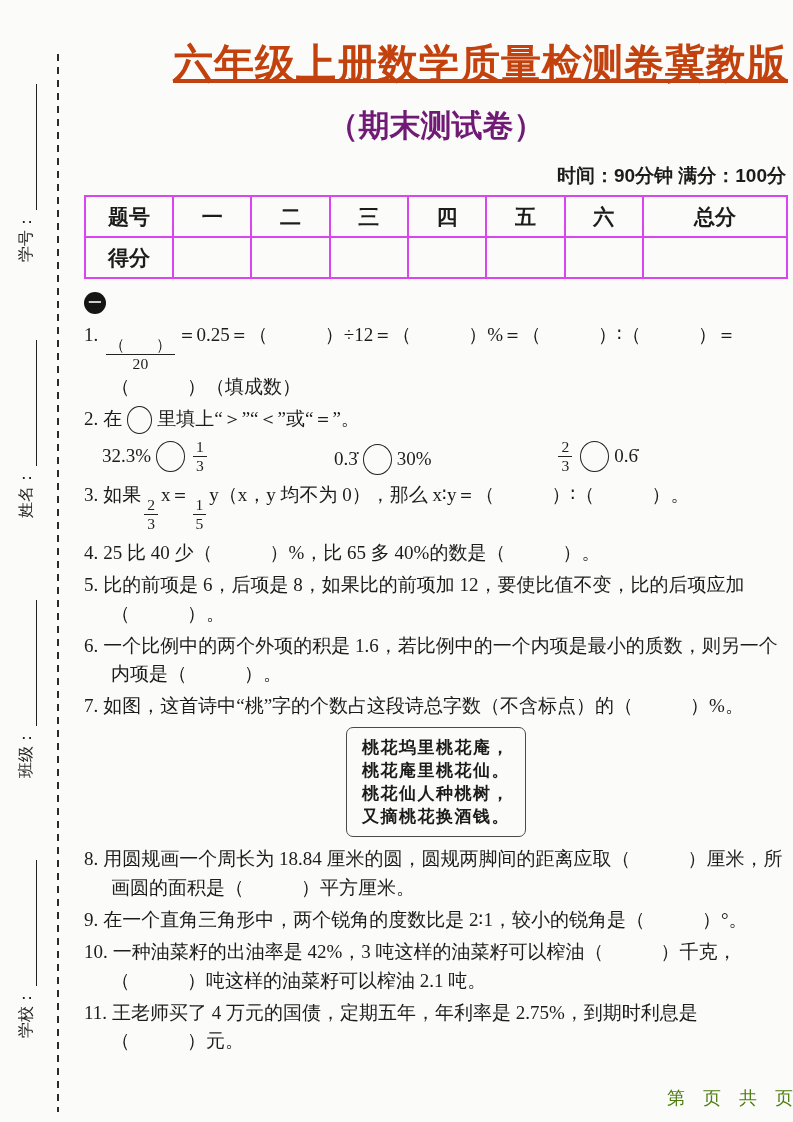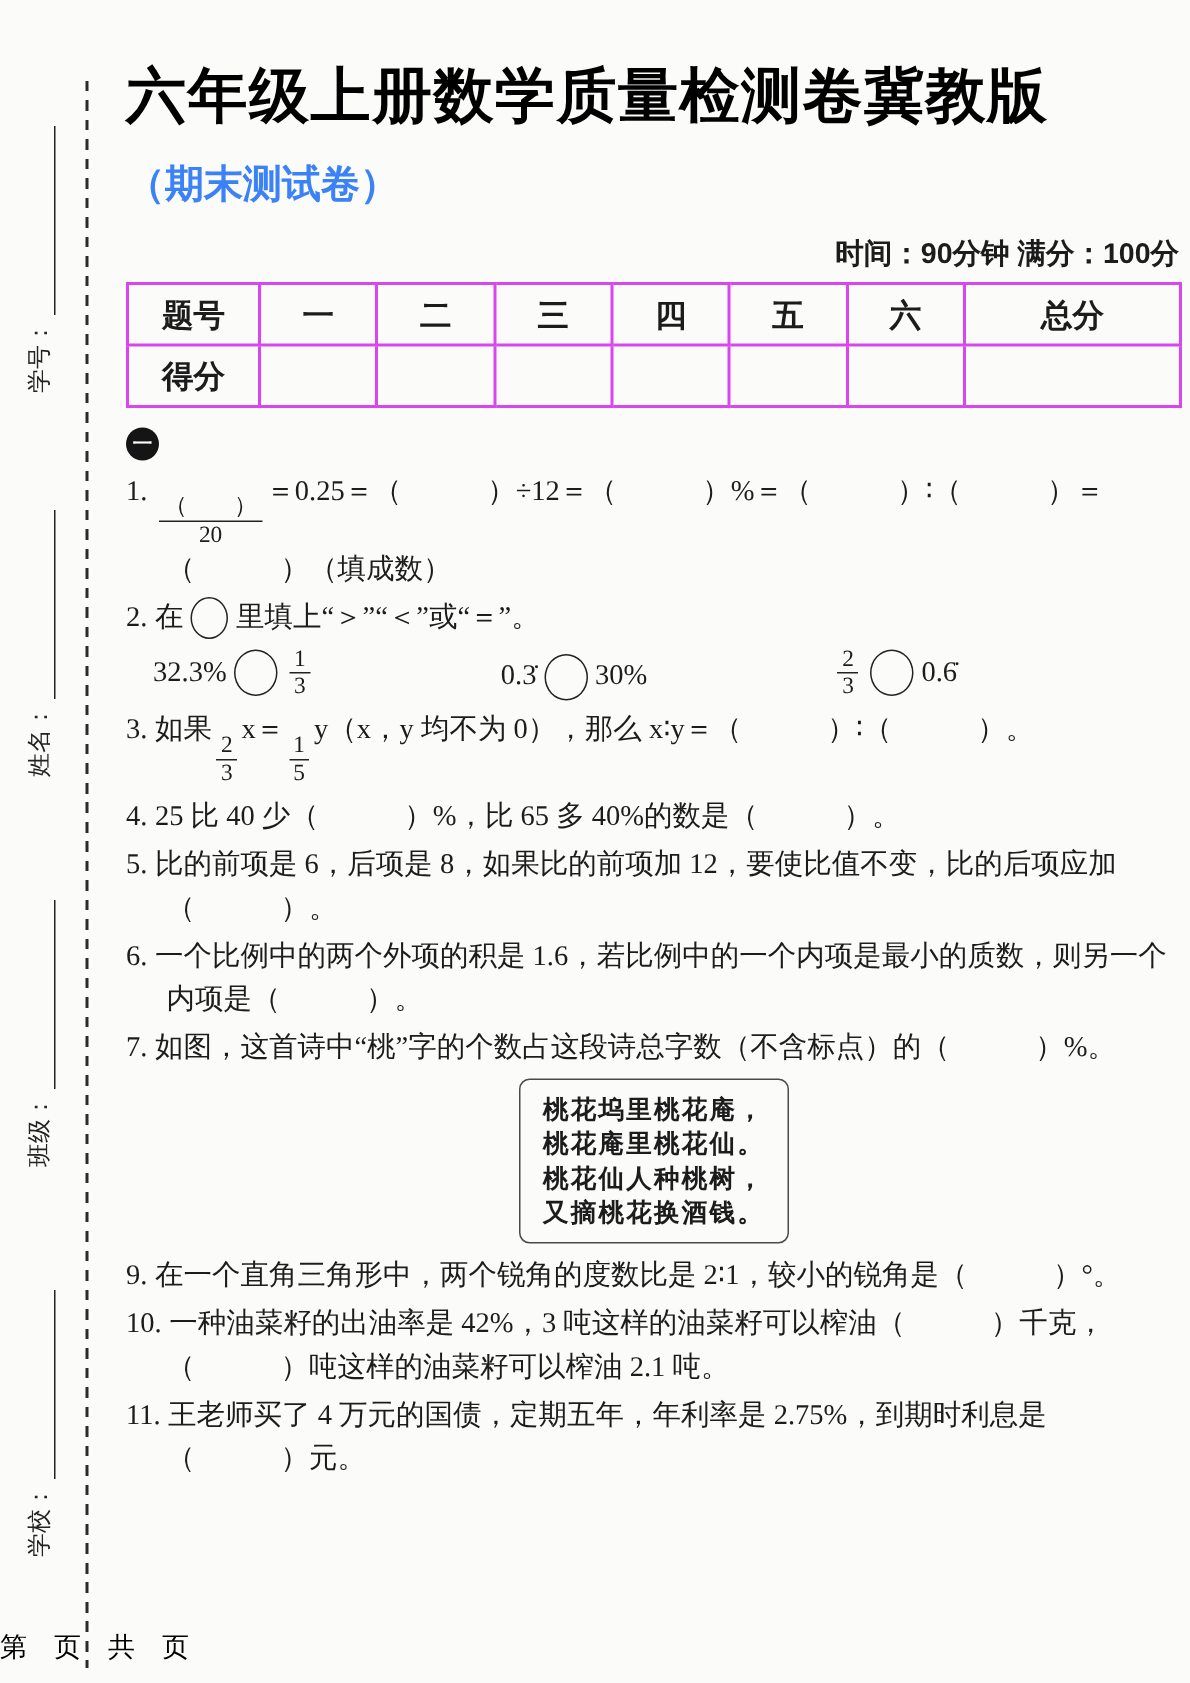--- a/index.html
+++ b/index.html
@@ -16,26 +16,26 @@
   .sb-field{
     position:absolute;left:16px;white-space:nowrap;
     transform:rotate(-90deg);transform-origin:left top;
     font-family:"Liberation Sans","DejaVu Sans",sans-serif;
     font-size:16px;color:#222;display:flex;align-items:flex-end;
   }
   .sb-line{display:inline-block;width:126px;height:15px;border-bottom:1.6px solid #222;margin-left:4px;}
   
   .main{position:absolute;left:84px;top:0;width:704px;}
   .title{
-    margin-top:36px;text-align:left;font-size:40px;font-weight:bold;letter-spacing:1px;
-    font-family:"Liberation Sans","DejaVu Sans",sans-serif;color:#000000;
+    margin-top:36px;text-align:right;font-size:40px;font-weight:bold;letter-spacing:1px;
+    font-family:"Liberation Sans","DejaVu Sans",sans-serif;color:#c2410c;text-decoration:underline;
   }
   .subtitle{
-    margin-top:14px;text-align:left;font-size:26px;font-weight:bold;
-    font-family:"Liberation Sans","DejaVu Sans",sans-serif;color:#3b82f6;
+    margin-top:14px;text-align:center;font-size:31px;font-weight:bold;
+    font-family:"Liberation Sans","DejaVu Sans",sans-serif;color:#701a75;
   }
   .meta{
     margin-top:16px;text-align:right;font-size:19px;font-weight:bold;padding-right:2px;
     font-family:"Liberation Sans","DejaVu Sans",sans-serif;
   }
   table.score{
     margin-top:6px;width:100%;border-collapse:collapse;
     font-family:"Liberation Sans","DejaVu Sans",sans-serif;
   }
   table.score td{
@@ -69,22 +69,22 @@
   }
   .circle-sm{width:23px;height:26px;}
   .cmp-row{display:flex;align-items:flex-end;margin-top:4px;padding-left:18px;gap:24px;}
   .cmp-item{display:flex;align-items:center;}
   .cmp-item + .cmp-item{margin-left:100px;}
   .poem-box{
     width:fit-content;margin:6px 0 8px 262px;border:1.6px solid #4a4a4a;border-radius:7px;
     padding:8px 15px;font-size:17px;line-height:23px;letter-spacing:1.5px;text-align:left;font-weight:bold;
   }
   .footer{
-    position:absolute;bottom:12px;left:0;width:100%;text-align:left;
-    font-size:18px;font-family:"Liberation Sans","DejaVu Sans",sans-serif;color:#000000;
+    position:absolute;bottom:12px;left:0;width:100%;text-align:right;
+    font-size:18px;font-family:"Liberation Sans","DejaVu Sans",sans-serif;color:#4d7c0f;
   }
 </style>
 </head>
 <body>
 
 <div class="cut-rule"></div>
 
 <div class="sb-field" style="top:262px;">
   <span>学号：</span>
     <span class="sb-line"></span>
@@ -198,20 +198,23 @@
     </div>
 
     <div class="poem-box">
       <div>桃花坞里桃花庵，</div>
       <div>桃花庵里桃花仙。</div>
       <div>桃花仙人种桃树，</div>
       <div>又摘桃花换酒钱。</div>
     </div>
 
     <div class="q">
+      <span class="qnum">8.</span><span>用圆规画一个周长为 18.84 厘米的圆，圆规两脚间的距离应取（　　　）厘米，所画圆的面积是（　　　）平方厘米。</span>
+    </div>
+    <div class="q">
       <span class="qnum">9.</span><span>在一个直角三角形中，两个锐角的度数比是 2∶1，较小的锐角是（　　　）°。</span>
     </div>
     <div class="q">
       <span class="qnum">10.</span><span>一种油菜籽的出油率是 42%，3 吨这样的油菜籽可以榨油（　　　）千克，（　　　）吨这样的油菜籽可以榨油 2.1 吨。</span>
     </div>
     <div class="q">
       <span class="qnum">11.</span><span>王老师买了 4 万元的国债，定期五年，年利率是 2.75%，到期时利息是（　　　）元。</span>
     </div>
 
   </div>

